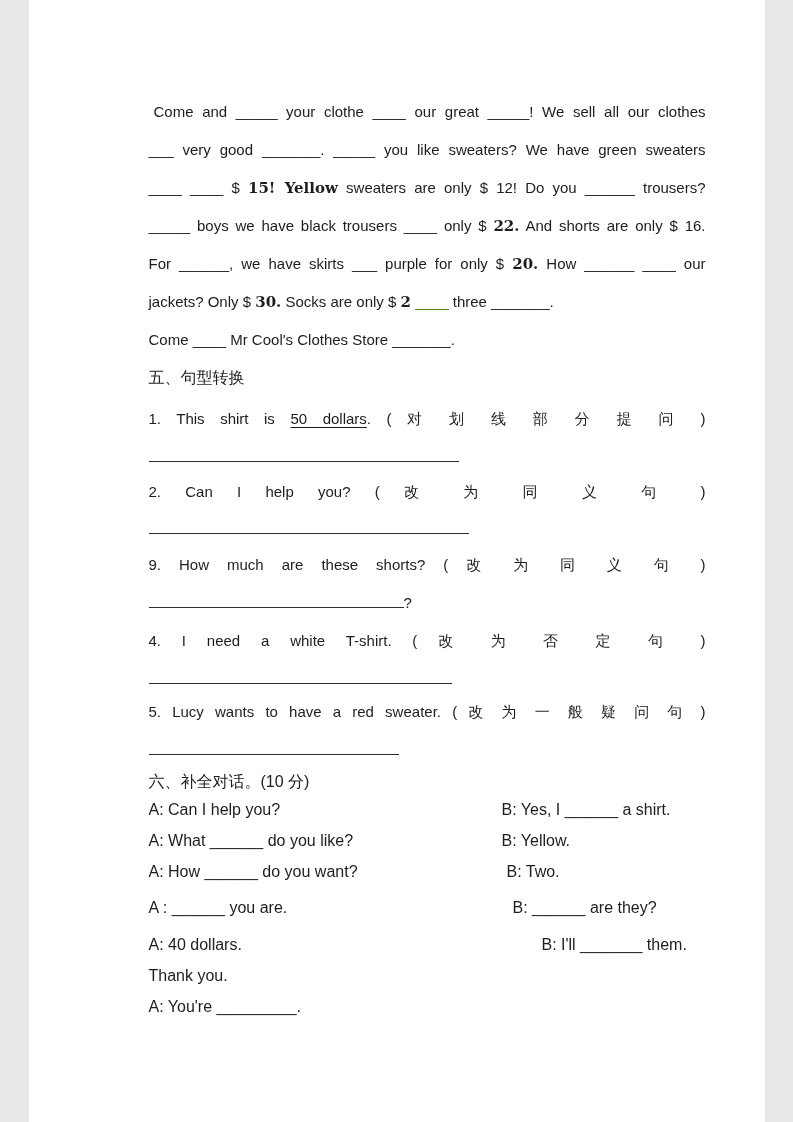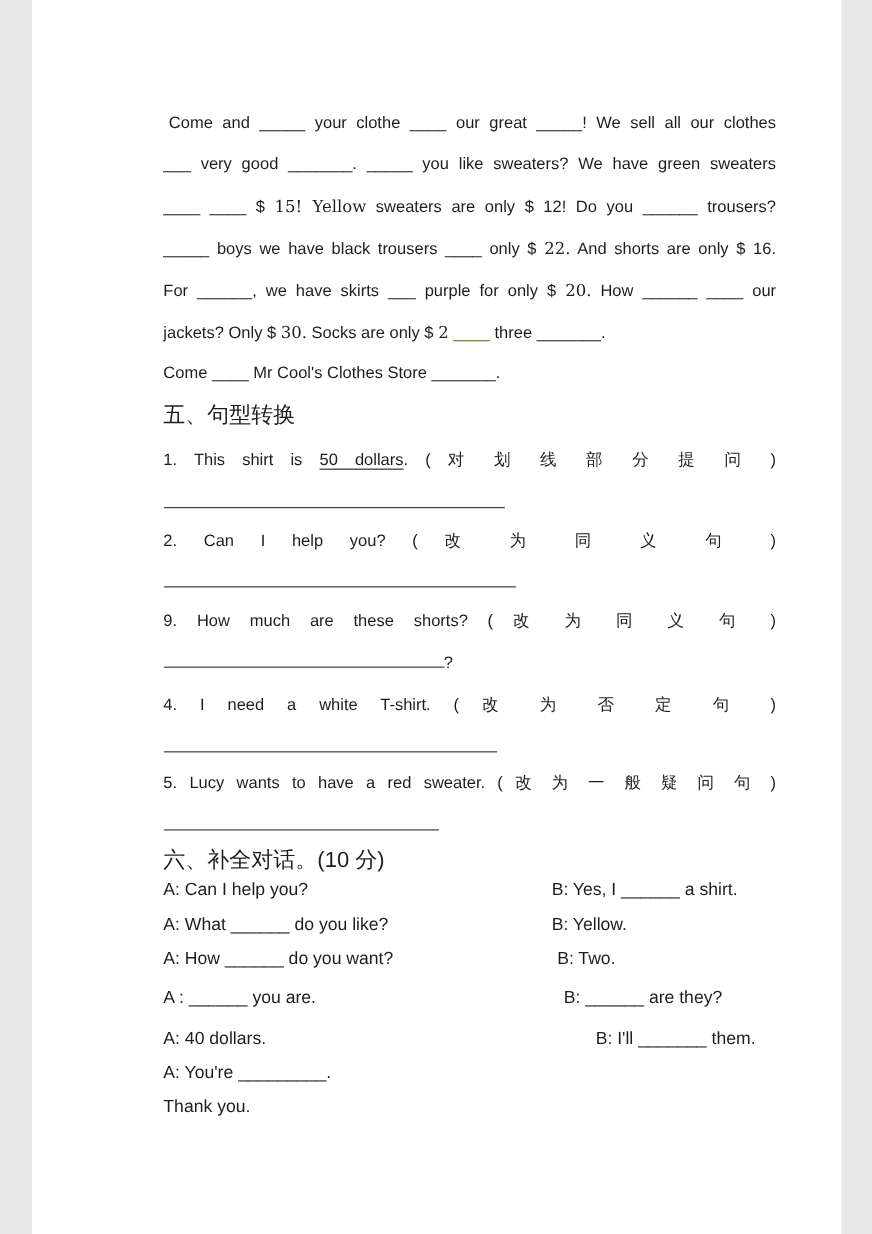--- a/index.html
+++ b/index.html
@@ -22,26 +22,26 @@
   .pline {
     font-size:15px;
     line-height:38px;
     height:38px;
     white-space:normal;
     text-align:justify;
     text-align-last:justify;
   }
   .pline.left { text-align:left; text-align-last:left; }
   .pline.indent { text-indent:5px; }
-  .ss { font-family:"DejaVu Serif", serif; }
+  .ss { font-family:"DejaVu Serif", serif;font-weight:bold; }
   .lt { color:#4d7c0f; }
 
   
   .sec-heading {
-    font-size:20px;
+    font-size:16px;
     line-height:24px;
     text-align:left;
   }
   .h5 { margin-top:7px; }
   .item {
     font-size:15px;
     line-height:24px;
     text-align:justify;
     text-align-last:justify;
   }
@@ -136,21 +136,21 @@
       <span class="b b3">B: Two.</span>
     </div>
     <div class="drow r4">
       <span class="a">A : ______ you are.</span>
       <span class="b b4">B: ______ are they?</span>
     </div>
     <div class="drow r5">
       <span class="a">A: 40 dollars.</span>
       <span class="b b5">B: I'll _______ them.</span>
     </div>
+    <div class="drow r6">
+      <span class="a">Thank you.</span>
+    </div>
     <div class="drow r7">
       <span class="a">A: You're _________.</span>
-    </div>
-    <div class="drow r6">
-      <span class="a">Thank you.</span>
     </div>
 
   </div>
 </div>
 
 </body></html>

